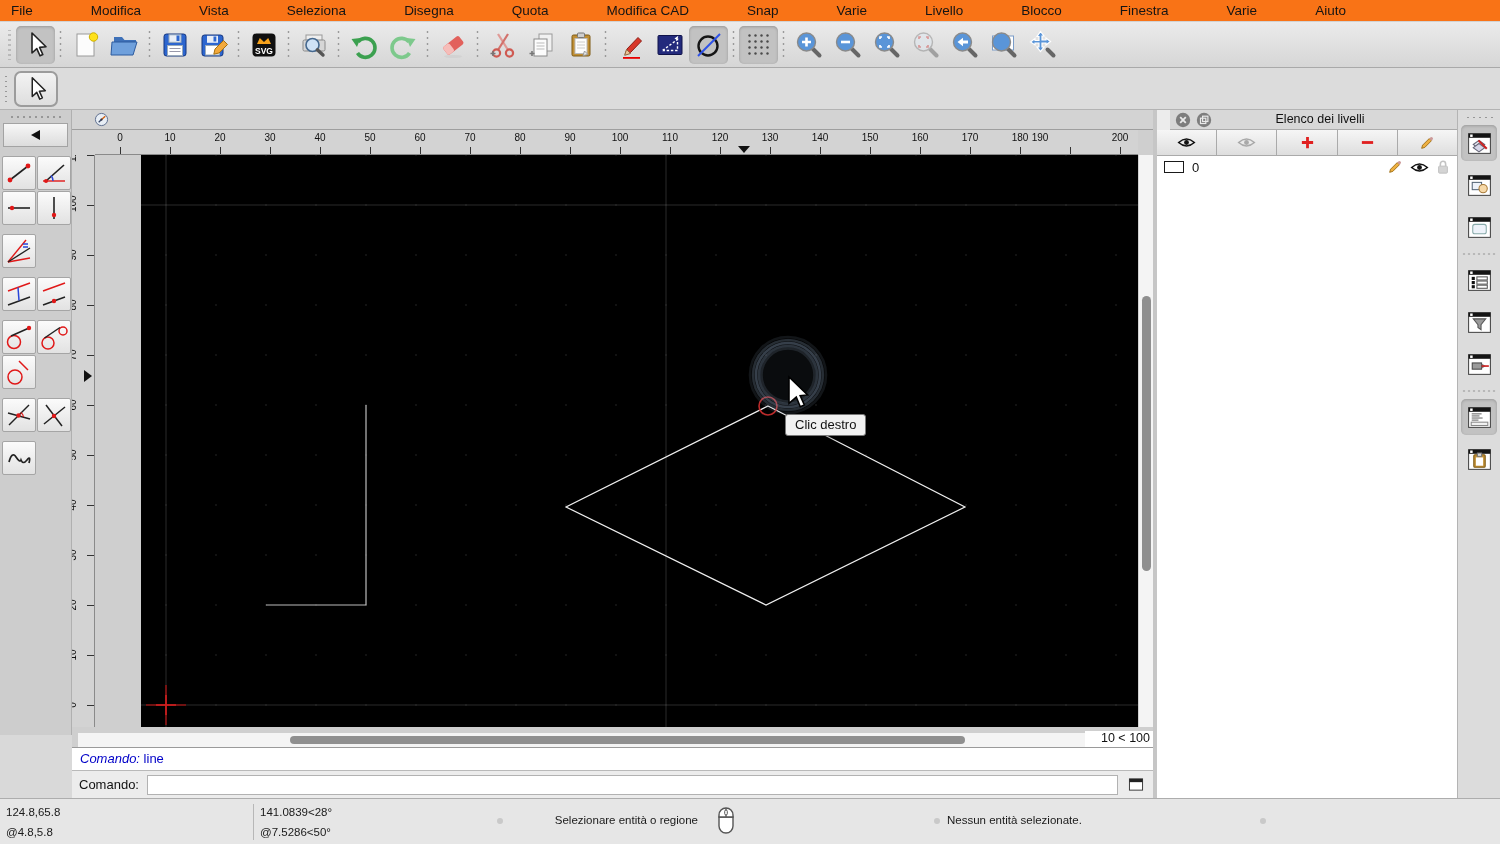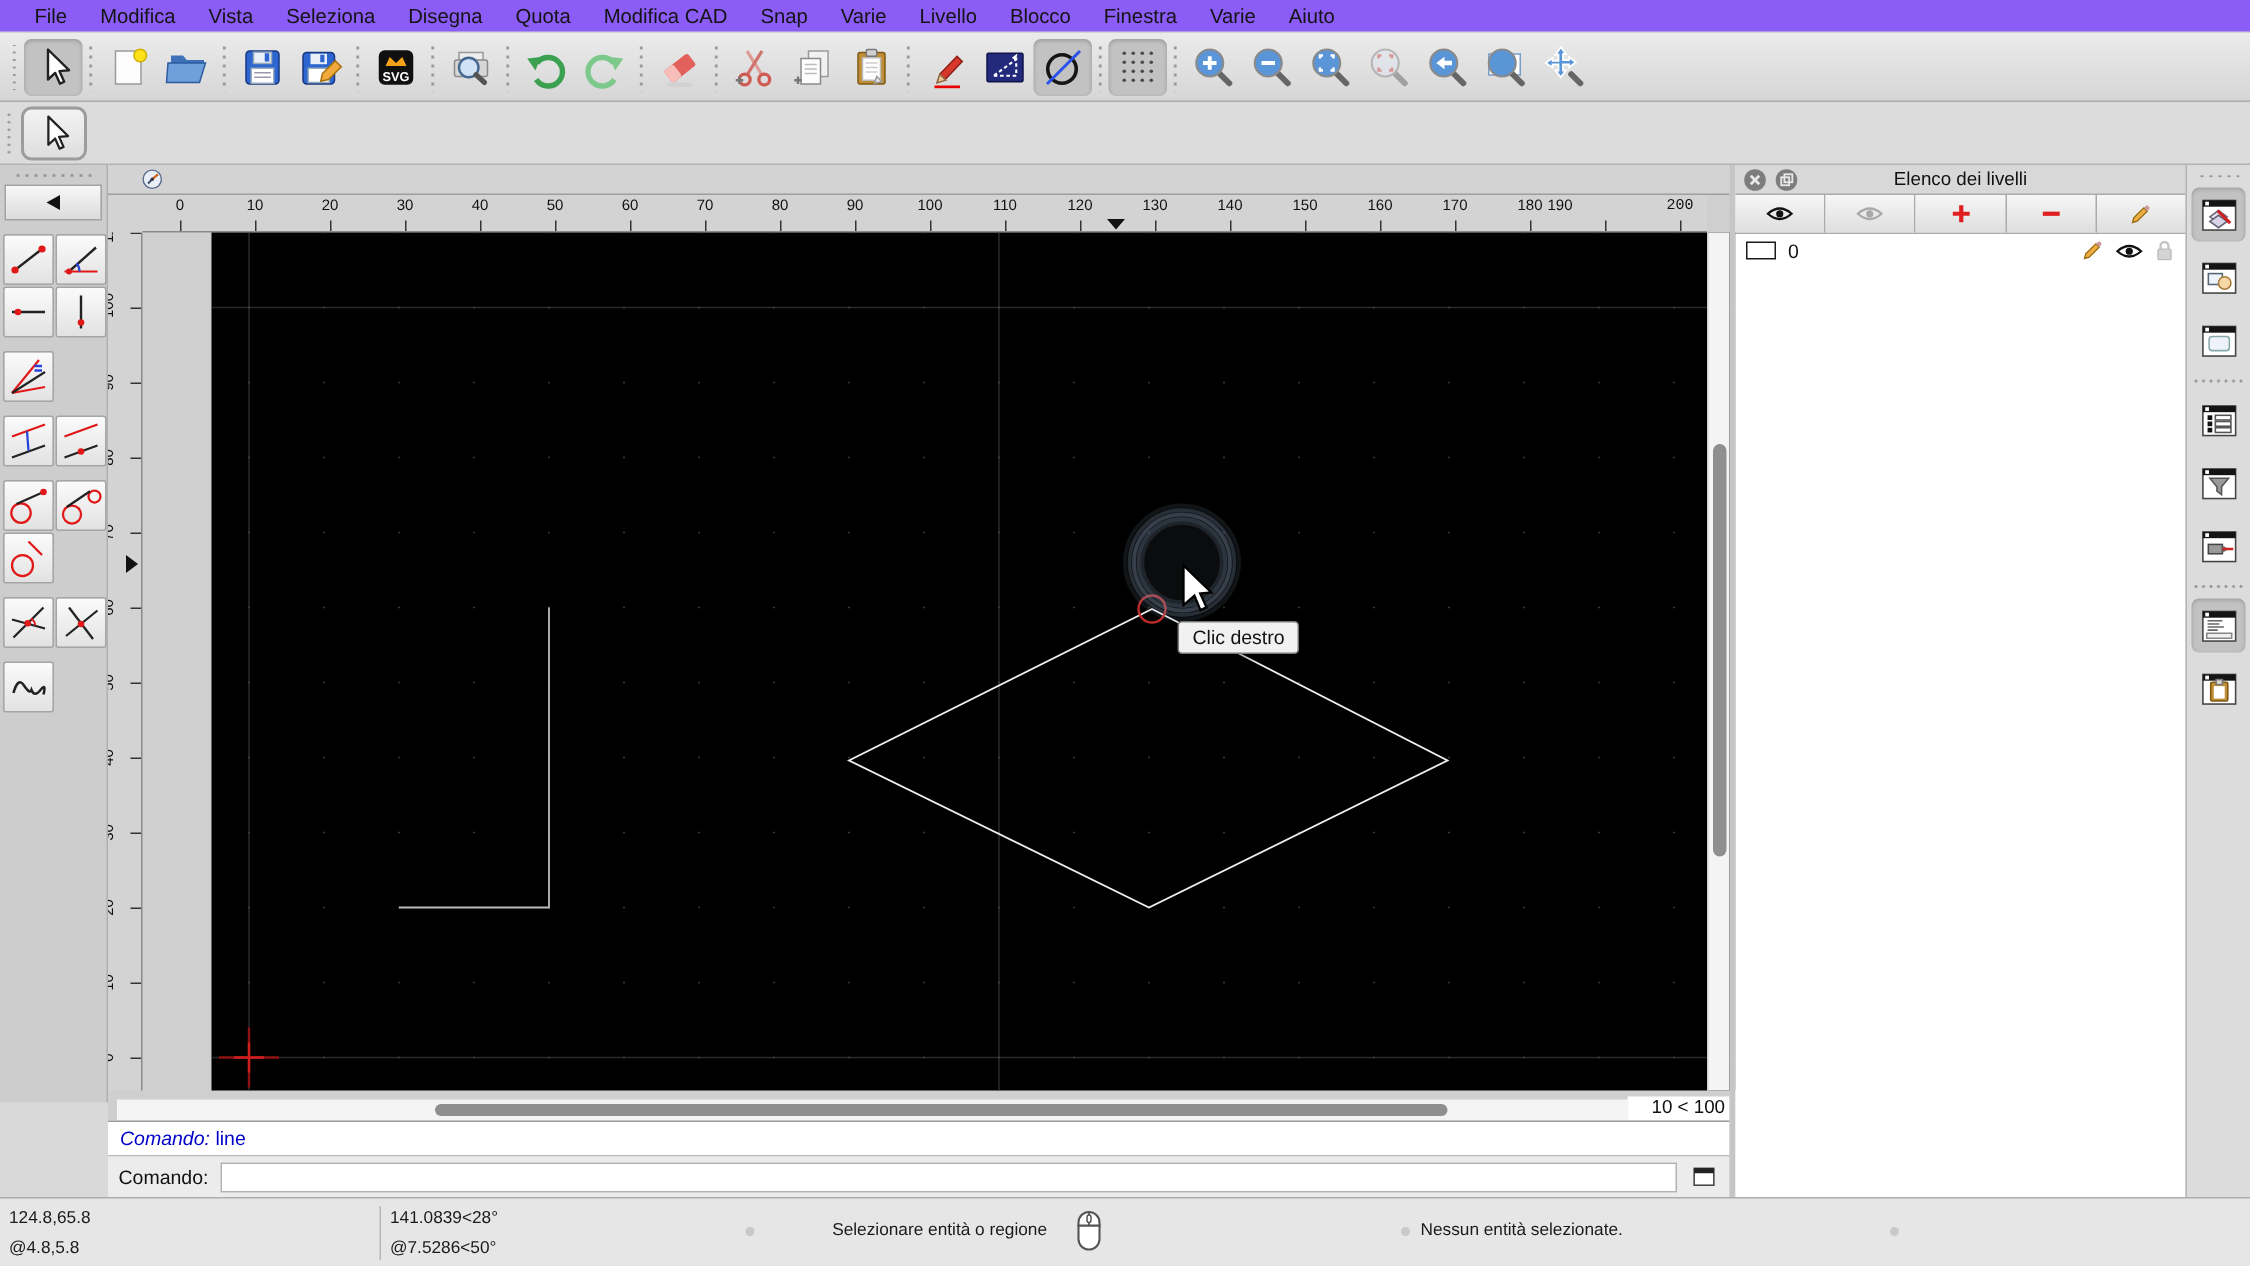--- a/index.html
+++ b/index.html
@@ -1,22 +1,22 @@
 <!DOCTYPE html>
 <html><head>
 <meta charset="utf-8">
 <style>
   * { box-sizing: border-box; margin: 0; padding: 0; }
   html,body { width:1500px; height:844px; overflow:hidden; }
   body { font-family:"Liberation Sans", sans-serif; background:#d9d9d9; position:relative; }
   .abs { position:absolute; }
 
   
-  .menubar { position:absolute; top:0; left:0; width:1500px; height:22px; background:#8b5cf6;
-             display:flex; align-items:center; padding-left:12px; border-bottom:1px solid #d2d2d2;}
+  .menubar { position:absolute; top:0; left:0; width:1500px; height:22px; background:#f97316;
+             display:flex; align-items:center; border-bottom:1px solid #d2d2d2;gap:36px;}
   .menu-item { font-size:13.5px; color:#141414; padding:0 11px; white-space:nowrap; }
 
   
   .toolbar { position:absolute; top:22px; left:0; width:1500px; height:46px;
              background:linear-gradient(#ebebeb,#d6d6d6); border-bottom:1px solid #a9a9a9;
              display:flex; align-items:center; padding-left:3px; }
   .tb-handle { width:7px; height:30px; margin:0 3px;
                background-image:radial-gradient(#979797 1px, transparent 1.2px);
                background-size:7px 5px; background-position:center; }
   .tb-btn { width:39px; height:38px; display:flex; align-items:center; justify-content:center;
@@ -104,21 +104,21 @@
   .cmd-row { position:absolute; left:0; top:661px; width:1081px; height:27px; background:#ececec;
              display:flex; align-items:center; padding:0 7px; }
   .cmd-row .lbl { font-size:13px; color:#111; flex:none; }
   .cmd-input { flex:1; height:20px; margin:0 8px; border:1px solid #b2b2b2; background:#fff;
                font-size:13px; font-family:inherit; padding:0 4px; outline:none; }
   .cmd-detach { width:20px; height:17px; flex:none; display:flex; align-items:center; justify-content:center; }
 
   
   .splitter { position:absolute; left:1153px; top:110px; width:4px; height:688px; background:#c6c6c6; }
   .panel { position:absolute; left:1157px; top:110px; width:300px; height:688px; background:#ececec; }
-  .panel-header { position:absolute; left:0; top:0; width:300px; height:20px; background:#d8d8d8;
+  .panel-header { position:absolute; left:13px; top:0; width:300px; height:20px; background:#d8d8d8;
                   border-bottom:1px solid #ababab; }
   .panel-title { position:absolute; left:0; top:2px; width:100%; text-align:center; font-size:12.5px; color:#111; }
   .ph-btn { position:absolute; top:2px; width:16px; height:16px; }
   .panel-toolbar { position:absolute; left:0; top:20px; width:300px; height:26px; display:flex;
                    border-bottom:1px solid #aaa; }
   .ptb-btn { flex:1; border-right:1px solid #aaa; background:linear-gradient(#f6f6f6,#dedede);
              display:flex; align-items:center; justify-content:center; }
   .ptb-btn:last-child { border-right:none; }
   .panel-list { position:absolute; left:0; top:46px; width:300px; height:642px; background:#fff; }
   .layer-row { height:22px; display:flex; align-items:center; padding:0 7px; font-size:13px; color:#111; }
@@ -611,21 +611,21 @@
       <div class="h-lbl" style="left: 775px;">150</div>
       <div class="h-tick" style="left: 825px;"></div>
       <div class="h-lbl" style="left: 825px;">160</div>
       <div class="h-tick" style="left: 875px;"></div>
       <div class="h-lbl" style="left: 875px;">170</div>
       <div class="h-tick" style="left: 925px;"></div>
       <div class="h-lbl" style="left: 925px;">180</div>
       <div class="h-tick" style="left: 975px;"></div>
       <div class="h-lbl" style="left: 918px; margin-left: 12px;">190</div>
       <div class="h-tick" style="left: 1025px;"></div>
-      <div class="h-lbl" style="left: 1025px; font-family: Liberation Mono, monospace;">200</div>
+      <div class="h-lbl" style="left: 1025px;">200</div>
       <div class="h-marker" style="left: 649px;"></div>
     </div>
   <div class="v-ruler" id="v-ruler">
       <div class="v-tick" style="top: 550px;"></div>
       <div class="v-lbl" style="top: 550px;">0</div>
       <div class="v-tick" style="top: 500px;"></div>
       <div class="v-lbl" style="top: 500px;">10</div>
       <div class="v-tick" style="top: 450px;"></div>
       <div class="v-lbl" style="top: 450px;">20</div>
       <div class="v-tick" style="top: 400px;"></div>

